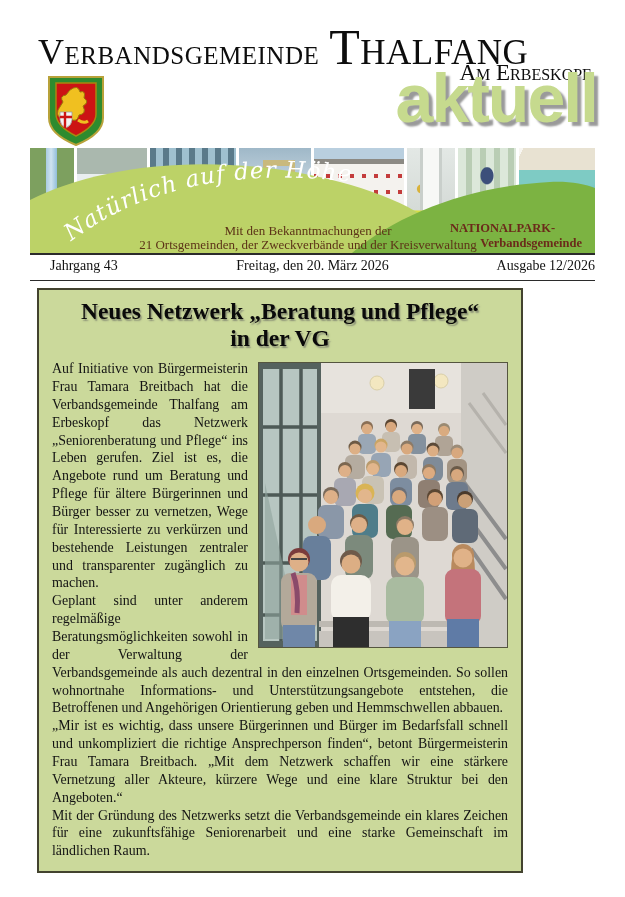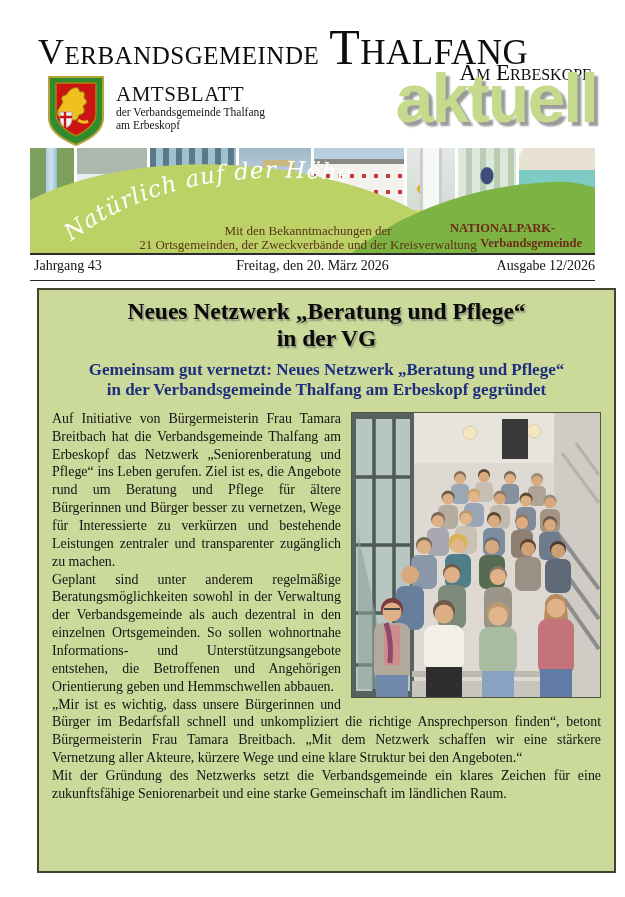--- a/index.html
+++ b/index.html
@@ -48,27 +48,27 @@
       radial-gradient(ellipse at 50% 42%,#3c4f7a 0 6px,rgba(0,0,0,0) 7px),
       repeating-linear-gradient(90deg,#dce8da 0 8px,#b9cdb4 8px 14px);}
   .tile.t8{width:76px;background:
       linear-gradient(115deg,rgba(255,255,255,.7) 0 4px,rgba(0,0,0,0) 4px 14px),
       linear-gradient(#e8e2d2 0 34%,#7ecbc4 34% 55%,#3fa8b8);}
   .banner svg.overlay{position:absolute;left:0;top:0;width:565px;height:105px;}
 
   
   .rule-a{position:absolute;left:30px;top:253px;width:565px;border-top:2.5px solid #2b2b2b;}
   .dateline{position:absolute;left:30px;top:258px;width:565px;font-size:14px;color:#111;}
-  .dateline .dl-left{position:absolute;left:4px;}
+  .dateline .dl-left{position:absolute;left:20px;}
   .dateline .dl-center{position:absolute;left:0;width:100%;text-align:center;}
   .dateline .dl-right{position:absolute;right:0px;}
   .rule-b{position:absolute;left:30px;top:280px;width:565px;border-top:1.5px solid #2b2b2b;}
 
   
-  .article{position:absolute;left:37px;top:288px;width:579px;height:585px;
+  .article{position:absolute;left:37px;top:288px;width:486px;height:585px;
            background:#cbd99b;border:2px solid #43432f;box-sizing:border-box;
            padding:8px 13px 0 13px;}
   .headline{font-weight:bold;text-align:center;color:#0a0a0a;font-size:23.5px;line-height:1.13;
             text-shadow:1.5px 1.5px 1.5px rgba(90,90,90,.55);}
   .subhead{font-weight:bold;text-align:center;color:#1e2f7d;font-size:17px;line-height:1.2;margin-top:9px;}
   .body-copy{margin-top:9px;font-size:13.9px;line-height:1.285;text-align:justify;color:#131313;}
   .body-copy p{margin:0;font-family:Liberation Serif, serif;}
   .article-photo{float:right;width:248px;height:284px;margin:2px 0 6px 10px;
                  border:1.5px solid #55553f;background:#ded9d3;}
 
@@ -89,25 +89,20 @@
       <path d="M1 1 H55 V42 Q55 58 28 69 Q1 58 1 42 Z" fill="#2e8b2e" stroke="#b8a23a" stroke-width="2"></path>
       <path d="M8 7 H48 V38 Q48 50 28 60 Q8 50 8 38 Z" fill="#cc1414" stroke="#a8880f" stroke-width="1.5"></path>
       <path d="M22 14 q8 -6 10 2 q6 -2 4 6 q6 4 -1 8 q4 8 -4 9 q-2 8 -8 4 q-6 6 -9 -2 q-6 1 -4 -7 l5 -8 q-4 -6 3 -7 z" fill="#f0c020" stroke="#9a7a0a" stroke-width="1"></path>
       <path d="M30 44 q6 4 10 1" fill="none" stroke="#f0c020" stroke-width="3"></path>
       <g>
         <path d="M12 36 h12 v8 q0 5 -6 8 q-6 -3 -6 -8 z" fill="#f2f2f2" stroke="#999" stroke-width=".8"></path>
         <path d="M17 36 v16 M12 41 h12" stroke="#cc1414" stroke-width="2.4"></path>
       </g>
     </svg>
 
-    <div class="amtsblatt">
-      <div class="a1">AMTSBLATT</div>
-      <div class="a2">der  Verbandsgemeinde Thalfang</div>
-      <div class="a2">am Erbeskopf</div>
-    </div>
 
     <div class="brand-script">aktuell</div>
   </div>
 
   <div class="banner">
     <div class="strip">
       <div class="tile t1"></div>
       <div class="tile t2"></div>
       <div class="tile t3"></div>
       <div class="tile t4"></div>
@@ -142,24 +137,20 @@
     <span class="dl-left">Jahrgang 43</span>
     <span class="dl-center">Freitag, den 20. März 2026</span>
     <span class="dl-right">Ausgabe 12/2026</span>
   </div>
   <div class="rule-b"></div>
 
   <div class="article">
     <div class="headline">
       <div>Neues Netzwerk „Beratung und Pflege“</div>
       <div>in der VG</div>
-    </div>
-    <div class="subhead">
-      <div>Gemeinsam gut vernetzt: Neues Netzwerk „Beratung und Pflege“</div>
-      <div>in der Verbandsgemeinde Thalfang am Erbeskopf gegründet</div>
     </div>
 
     <div class="body-copy">
 
       <svg class="article-photo" viewBox="0 0 248 284">
         <rect width="248" height="284" fill="#ded9d3"></rect>
         <rect width="248" height="50" fill="#e7e3dd"></rect>
         <circle cx="118" cy="20" r="7" fill="#f3e7c0" stroke="#d9cfa8"></circle>
         <circle cx="182" cy="18" r="7" fill="#f3e7c0" stroke="#d9cfa8"></circle>
         <rect x="150" y="6" width="26" height="40" fill="#3a3a3a"></rect>

